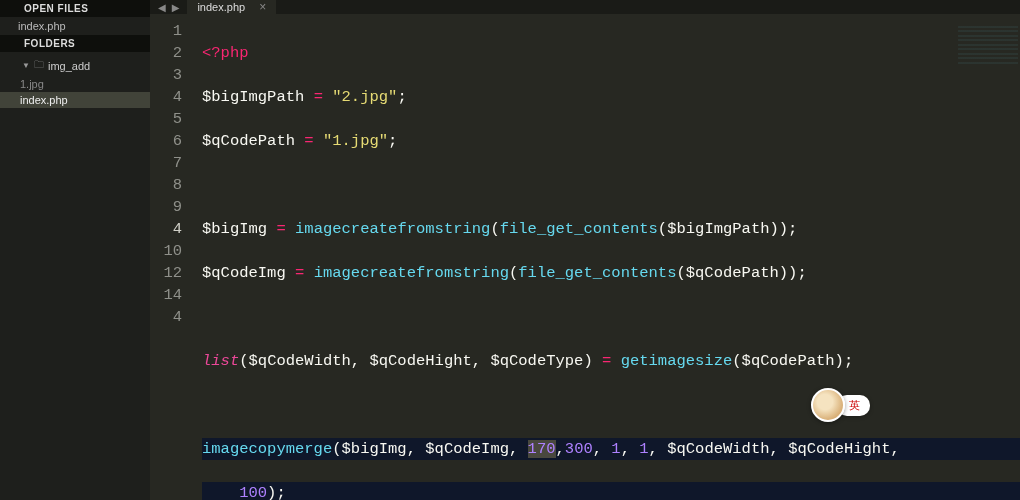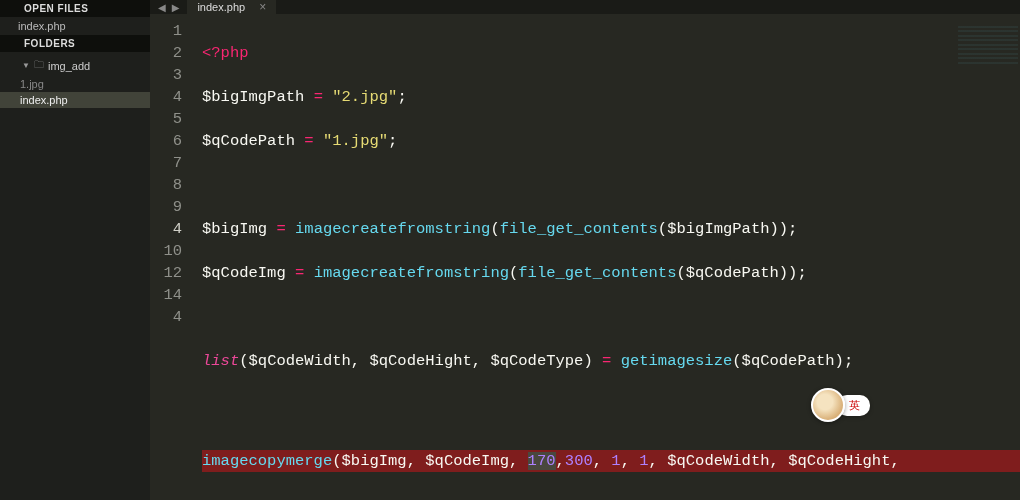--- a/index.html
+++ b/index.html
@@ -57,21 +57,21 @@
 }
 .gutter {
   width: 42px; text-align: right; color: #8f908a;
   padding: 6px 10px 0 0; user-select: none; background: #272822;
 }
 .gutter .ln.hl { color: #d0d0c8; }
 .code {
   flex: 1; padding: 6px 0 0 10px; white-space: pre; overflow: hidden;
 }
 .code-line { height: 22px; }
-.code-line.hl { background: #7f1d1d; margin-top: 12px; }
+.code-line.hl { background: #0f172a; }
 .sel { background: #49483e; }
 .p-var { color: #f8f8f2; }
 .p-op { color: #f92672; }
 .p-str { color: #e6db74; }
 .p-num { color: #ae81ff; }
 .p-fn { color: #66d9ef; text-align: center; }
 .p-punc { color: #f8f8f2; }
 .p-tag { color: #f92672; }
 .p-kw { color: #ec4899; font-style: italic; }
 .indent { display: inline-block; width: 4ch; }

